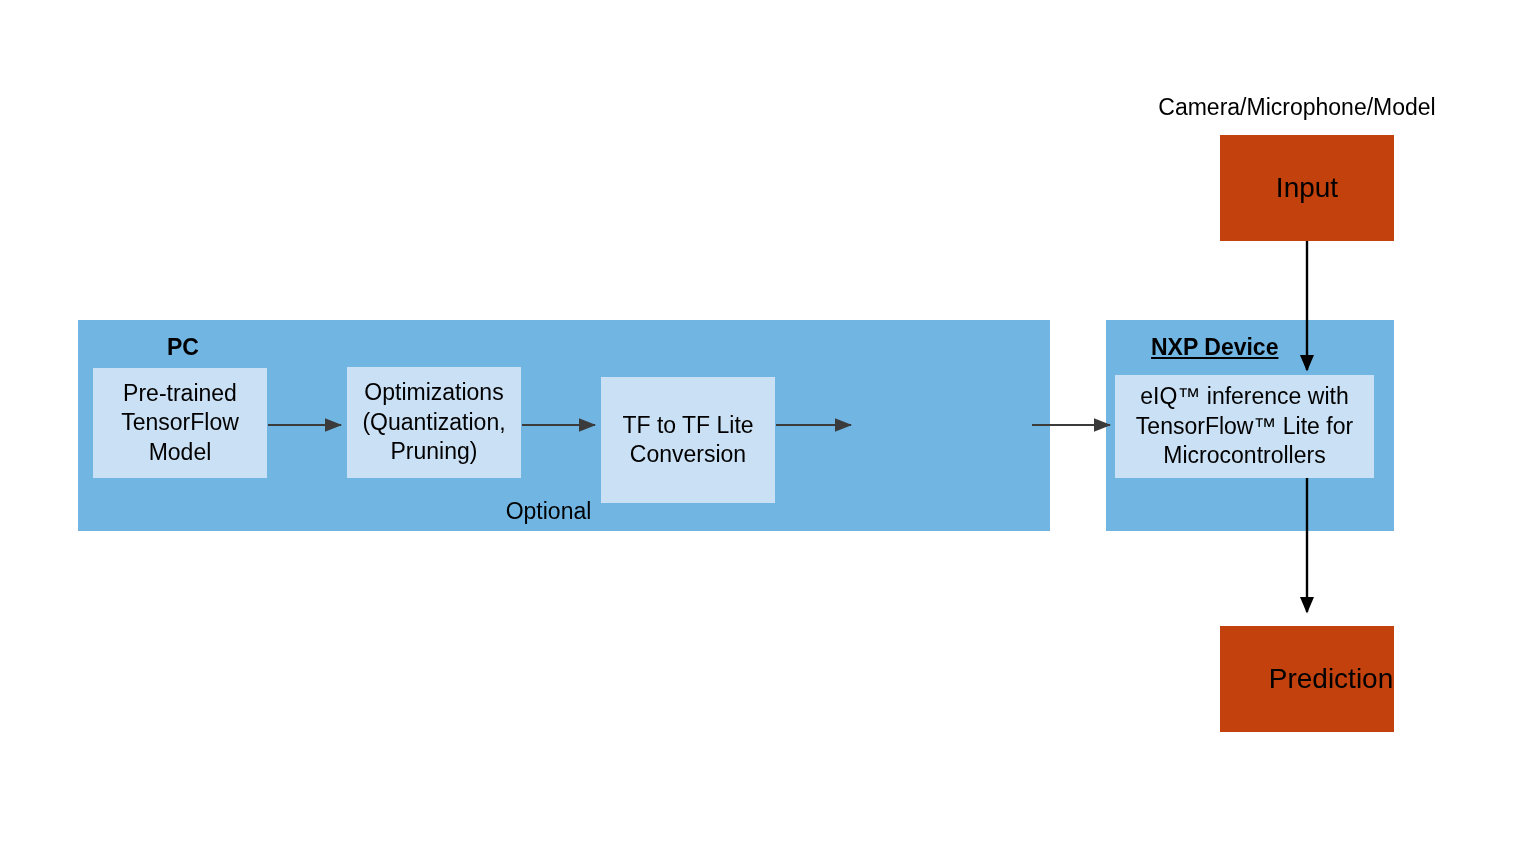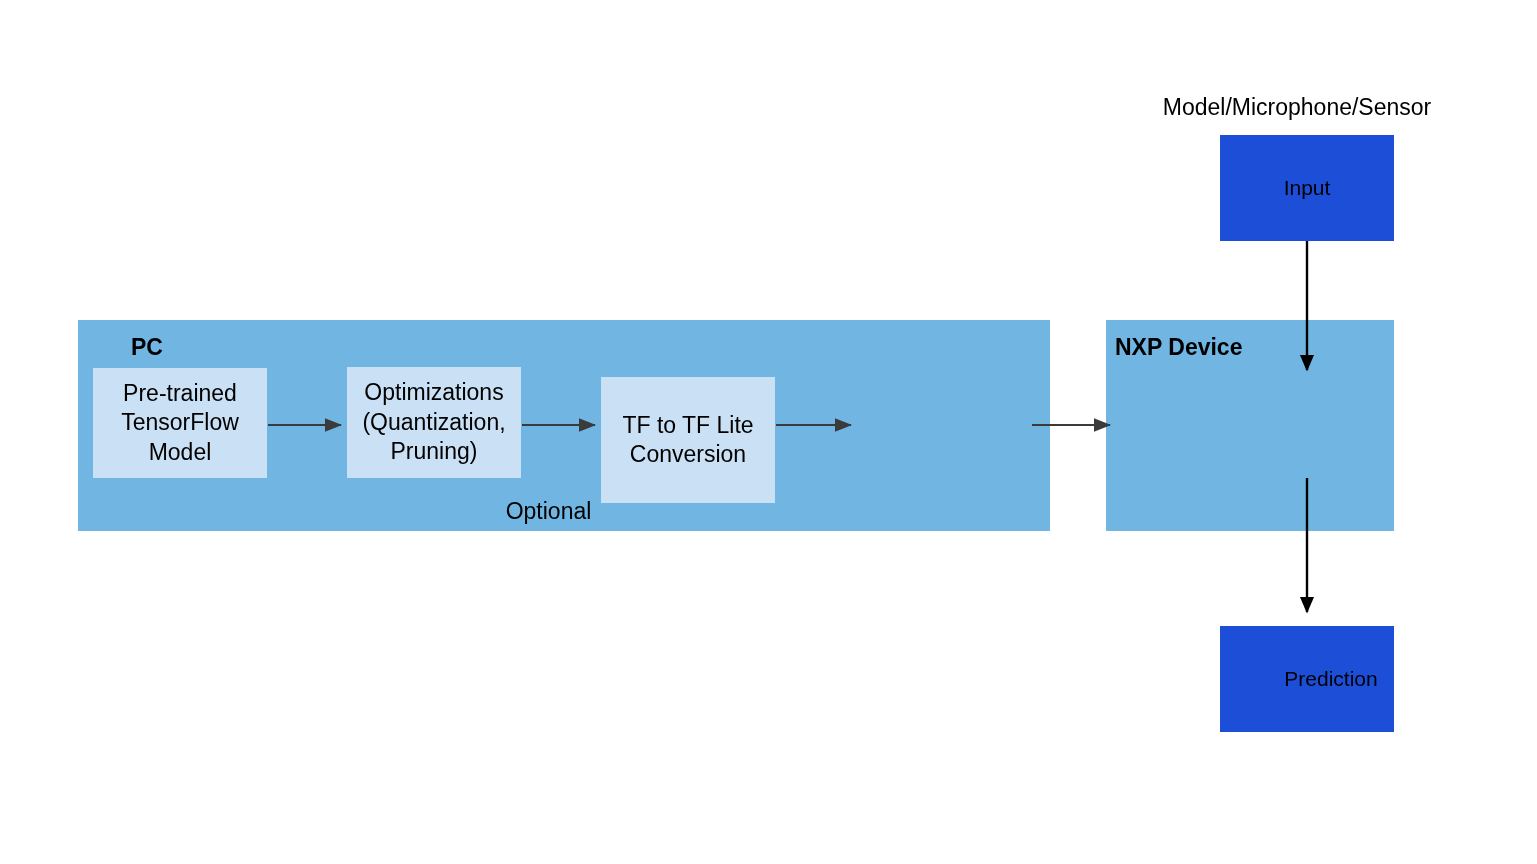--- a/index.html
+++ b/index.html
@@ -22,20 +22,21 @@
     position: absolute;
     background: #71b6e3;
   }
   .group-label {
     position: absolute;
     font-weight: bold;
     font-size: 23px;
     color: #000000;
     white-space: nowrap;
     line-height: 1;
+    margin-left: 36px;
   }
   .group-footer {
     position: absolute;
     font-size: 23px;
     color: #000000;
     text-align: center;
     white-space: nowrap;
     line-height: 1;
   }
   .proc-box {
@@ -46,26 +47,26 @@
     justify-content: center;
     text-align: center;
     font-size: 23px;
     line-height: 1.28;
     color: #000000;
     padding: 0 4px;
     box-sizing: border-box;
   }
   .io-box {
     position: absolute;
-    background: #1d4ed8;
+    background: #c2410c;
     display: flex;
     align-items: center;
     justify-content: center;
     text-align: center;
-    font-size: 21px;
+    font-size: 28px;
     line-height: 1.28;
     color: #000000;
     box-sizing: border-box;
   }
   .ext-label {
     position: absolute;
     font-size: 23px;
     color: #000000;
     white-space: nowrap;
     text-align: center;
@@ -78,38 +79,39 @@
     width: 1537px;
     height: 864px;
     pointer-events: none;
   }
 </style>
 </head>
 <body>
 
 <div id="canvas">
 
-  <div class="ext-label" style="left:1132px; top:96px; width:330px;">Model/Microphone/Sensor</div>
+  <div class="ext-label" style="left:1132px; top:96px; width:330px;">Camera/Microphone/Model</div>
 
   <div class="io-box" style="left:1220px; top:135px; width:174px; height:106px;">Input</div>
 
   <div class="group-box" style="left:78px; top:320px; width:972px; height:211px;"></div>
   <div class="group-label" style="left:131px; top:336px;">PC</div>
   <div class="group-footer" style="left:78px; top:500px; width:845px;padding-left:48px;">Optional</div>
 
   <div class="proc-box" style="left:93px; top:368px; width:174px; height:110px;text-align:center;">Pre-trained TensorFlow Model</div>
 
   <div class="proc-box" style="left:347px; top:367px; width:174px; height:111px;">Optimizations (Quantization, Pruning)</div>
 
   <div class="proc-box" style="left:601px; top:370px; width:174px; height:126px;margin-top:7px;">TF to TF Lite Conversion</div>
 
 
   <div class="group-box" style="left:1106px; top:320px; width:288px; height:211px;"></div>
-  <div class="group-label" style="left:1115px; top:336px;">NXP Device</div>
+  <div class="group-label" style="left:1115px; top:336px;text-decoration:underline;">NXP Device</div>
 
+  <div class="proc-box" style="left:1115px; top:375px; width:259px; height:103px;">eIQ™ inference with TensorFlow™ Lite for Microcontrollers</div>
 
   <div class="io-box" style="left:1220px; top:626px; width:174px; height:106px;padding-left:48px;">Prediction</div>
 
   <svg class="arrow-layer" viewBox="0 0 1537 864">
     <defs>
       <marker id="ah" markerWidth="9" markerHeight="9" refX="7.5" refY="3.2" orient="auto" markerUnits="strokeWidth">
         <path d="M0,0 L8,3.2 L0,6.4 z" fill="#3b3b3b"></path>
       </marker>
       <marker id="ahd" markerWidth="8" markerHeight="8" refX="6.4" refY="3" orient="auto" markerUnits="strokeWidth">
         <path d="M0,0 L7,3 L0,6 z" fill="#000000"></path>

